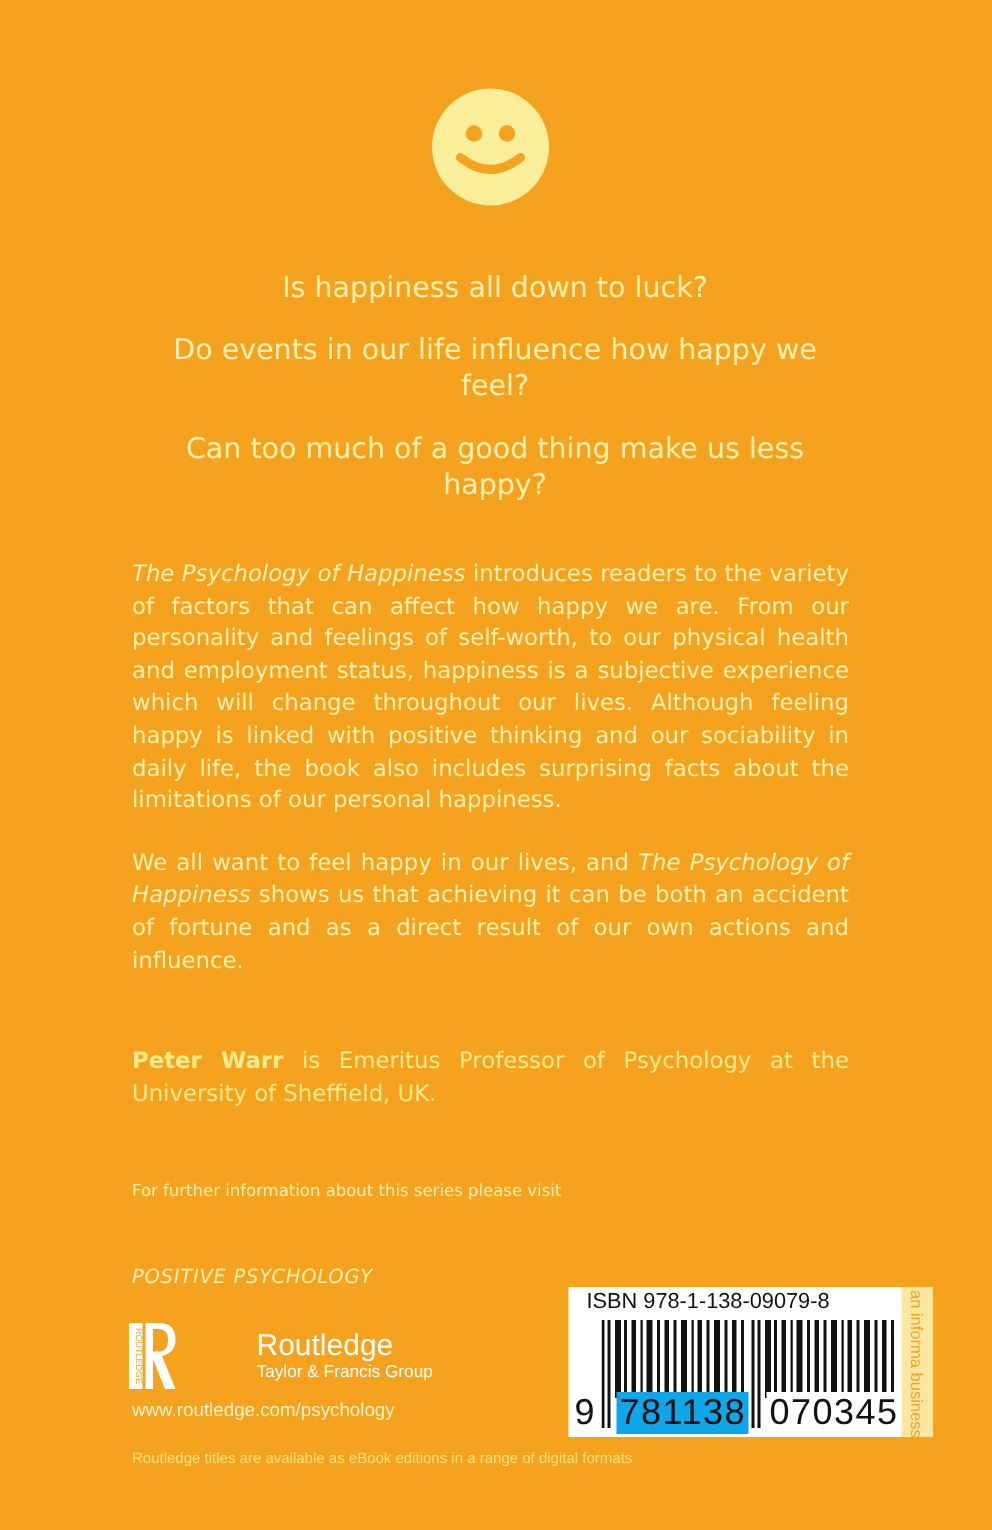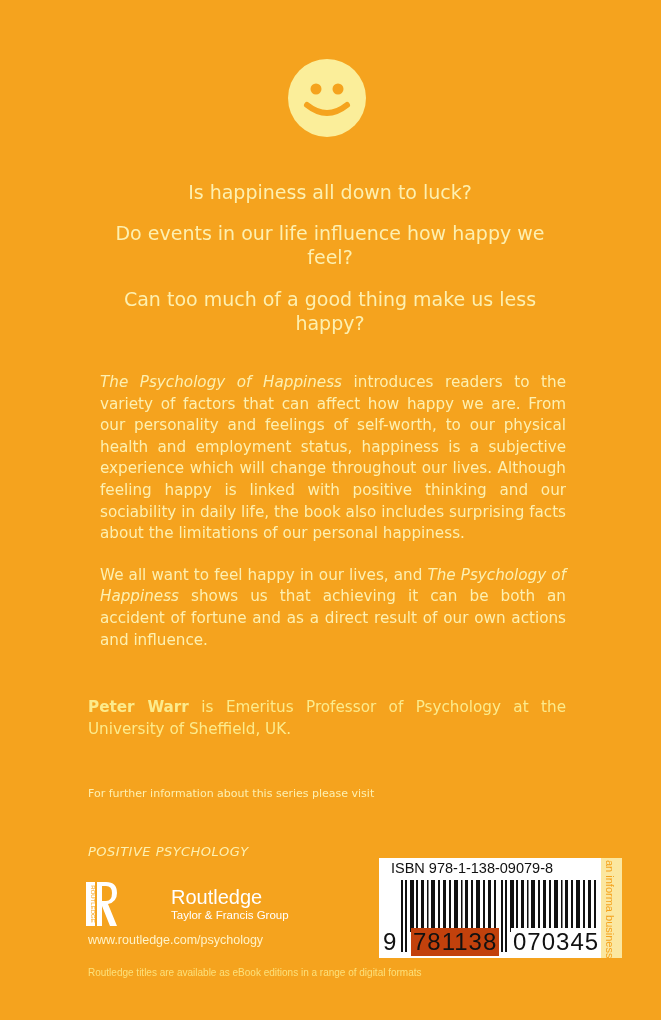--- a/index.html
+++ b/index.html
@@ -22,21 +22,21 @@
       color: #FDF0B0;
     }
     .questions p { margin: 0 0 18px 0; }
     .q1 { margin-bottom: 17px !important; }
     .blurb {
       position: absolute; left: 88px; top: 372px; width: 478px;
       font-size: 15.2px; line-height: 21.6px;
       text-align: justify;
       color: #FDF0B0;
     }
-    .blurb p { margin: 0 0 20px 12px; }
+    .blurb p { margin: 0 0 20px 0; }
     .blurb em { font-style: italic; }
     .author {
       position: absolute; left: 88px; top: 697px; width: 478px;
       font-size: 15.2px; line-height: 21.6px;
       text-align: justify;
       color: #FCEB8C;
     }
     .author b { font-weight: bold; }
     .series-info {
       position: absolute; left: 88px; top: 786px;
@@ -89,21 +89,21 @@
     .isbn-text {
       position: absolute; left: 12px; top: 2px;
       font-family: "Liberation Sans", sans-serif;
       font-size: 14.5px; color: #111;
     }
     .bars {
       position: absolute; left: 22px; top: 22px;
       width: 212px; height: 72px;
     }
     .ean-first { position: absolute; left: 4px; top: 70px; font-family: "Liberation Sans", sans-serif; font-size: 24px; color:#111; }
-    .ean-left { position: absolute; left: 32px; top: 70px; font-family: "Liberation Sans", sans-serif; font-size: 24px; color:#111; background:#c2410c; padding: 0 2px; letter-spacing: 1px;}
+    .ean-left { position: absolute; left: 32px; top: 70px; font-family: "Liberation Sans", sans-serif; font-size: 24px; color:#111; background:#0ea5e9; padding: 0 2px; letter-spacing: 1px;}
     .ean-right { position: absolute; left: 132px; top: 70px; font-family: "Liberation Sans", sans-serif; font-size: 24px; color:#111; background:#fff; padding: 0 2px; letter-spacing: 1px;}
   </style>
 </head>
 <body>
 
 <svg class="smiley" viewBox="0 0 80 80">
   <circle cx="40" cy="40" r="39" fill="#FBEE9A"></circle>
   <circle cx="29" cy="31" r="5.5" fill="#F5A31E"></circle>
   <circle cx="51" cy="31" r="5.5" fill="#F5A31E"></circle>
   <path d="M20 47 Q40 63 60 47" stroke="#F5A31E" stroke-width="6" fill="none" stroke-linecap="round"></path>

